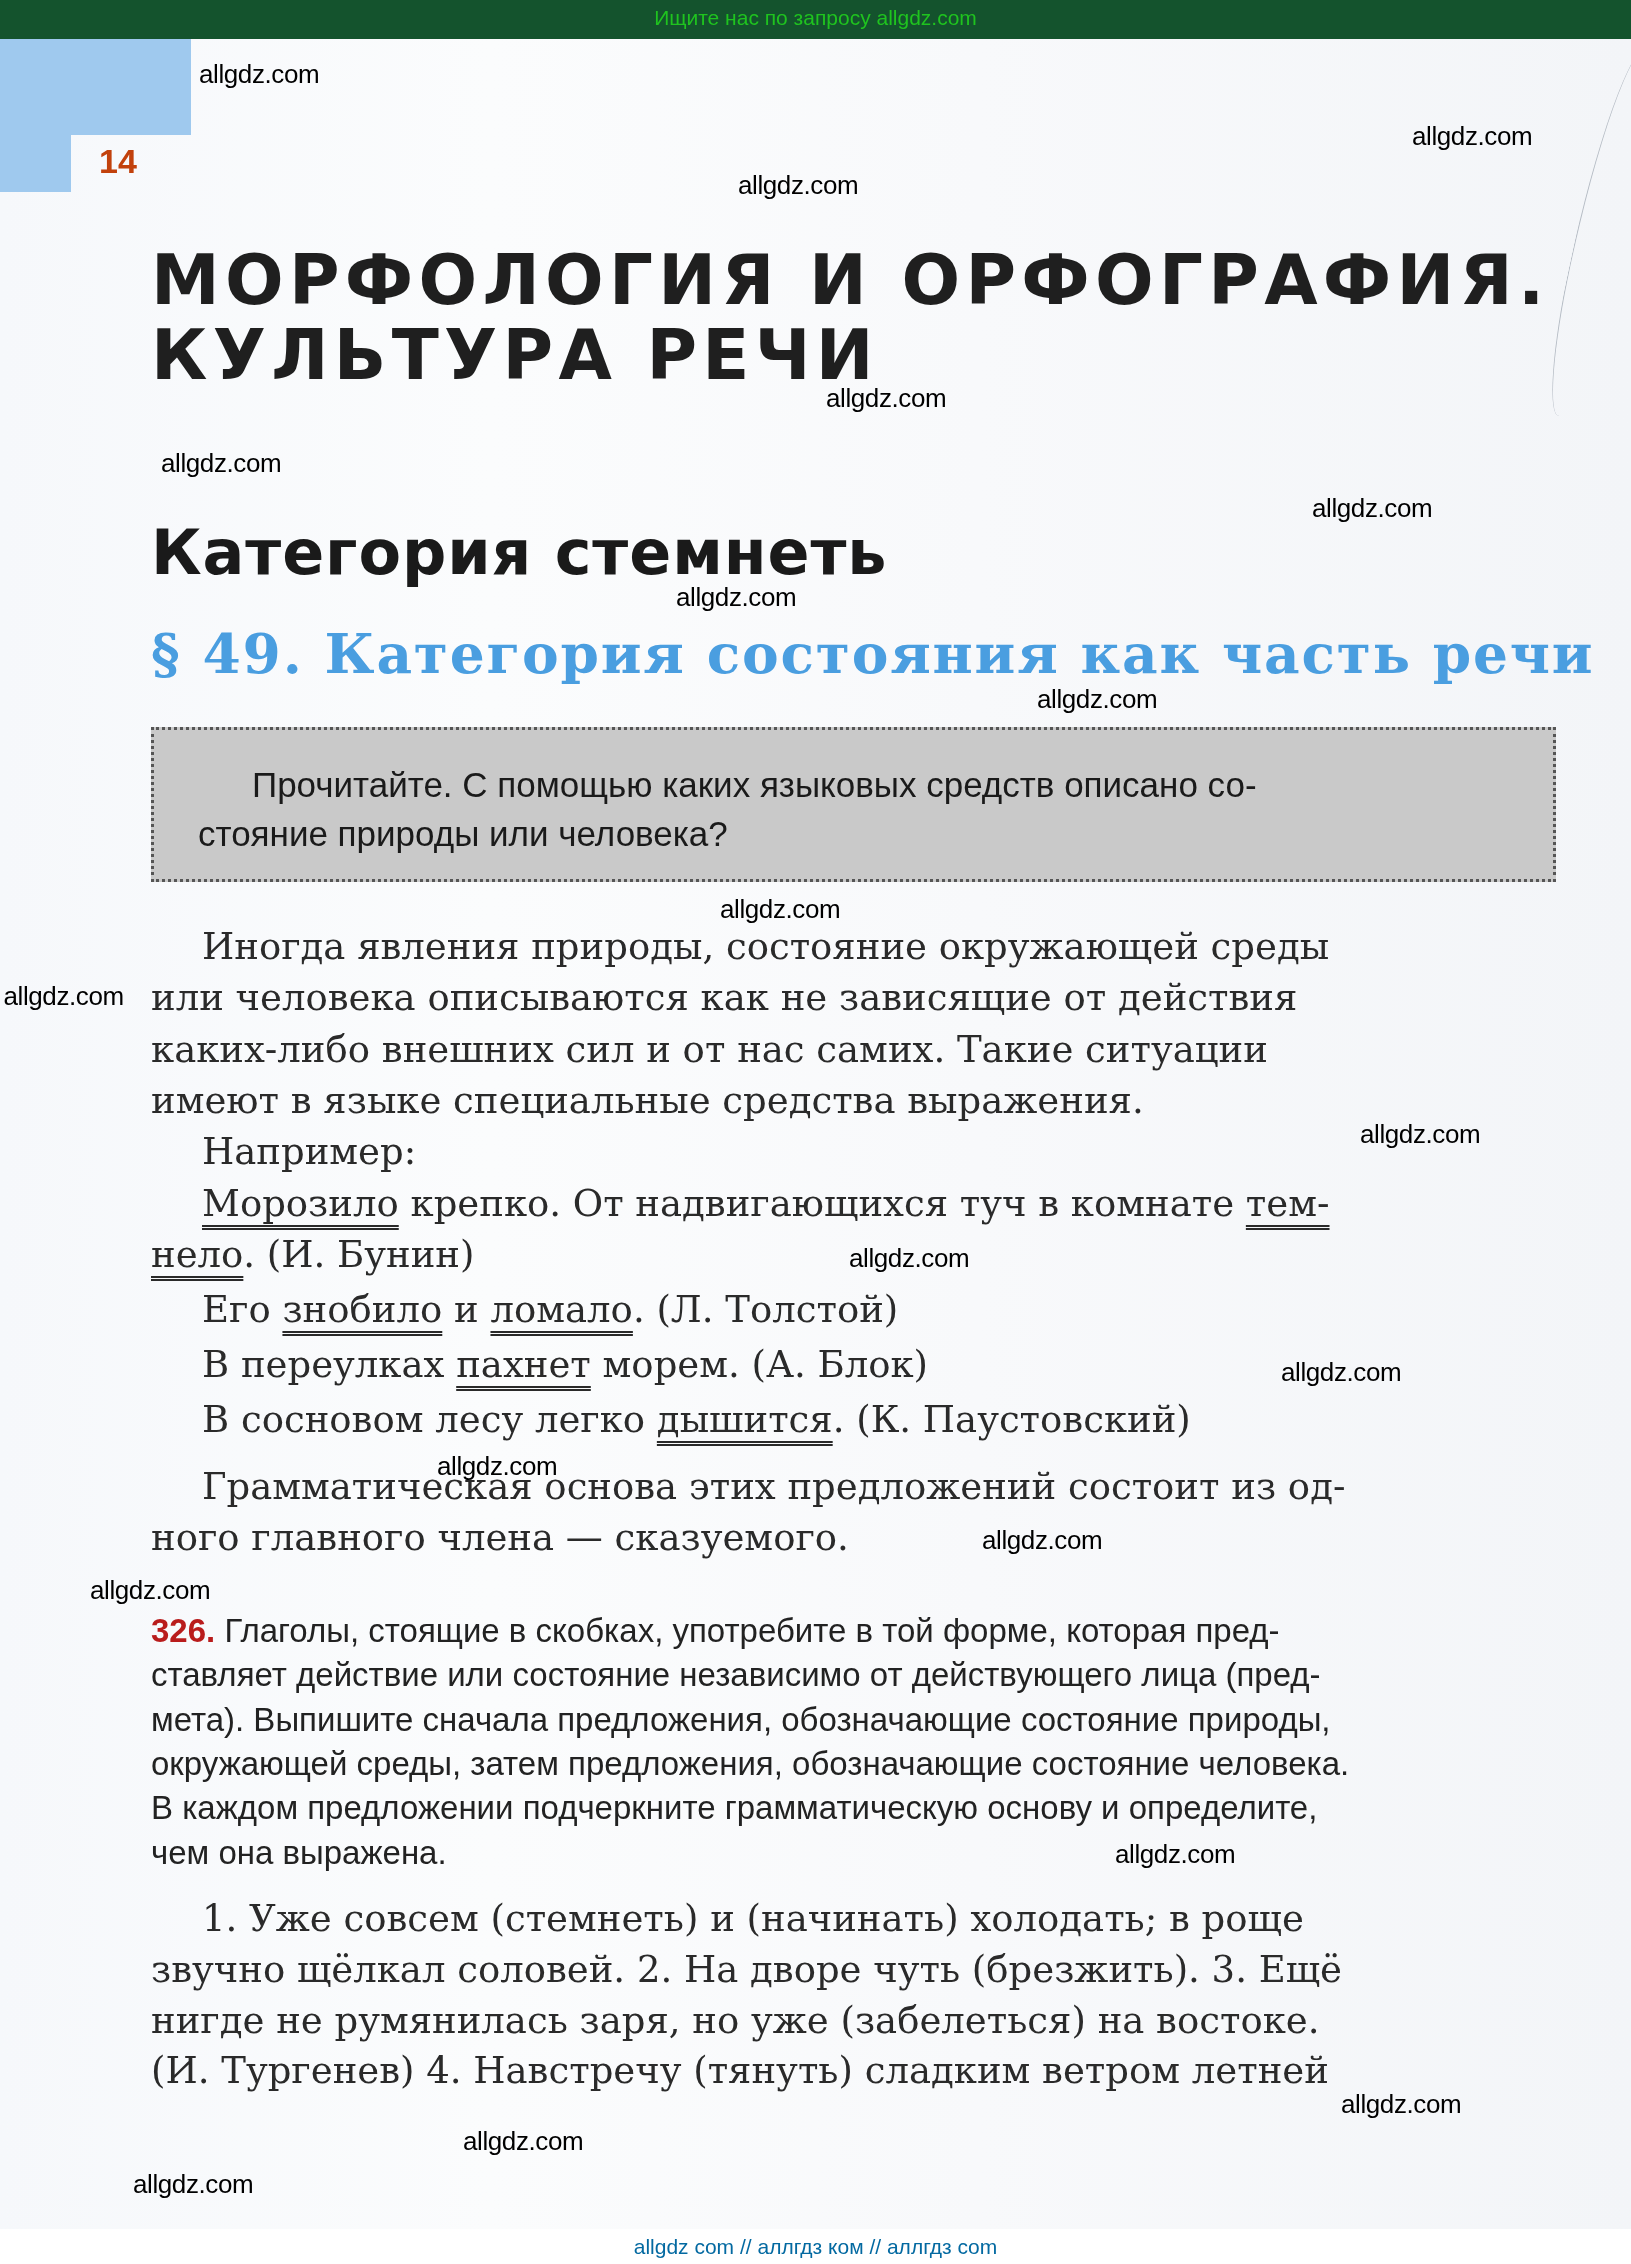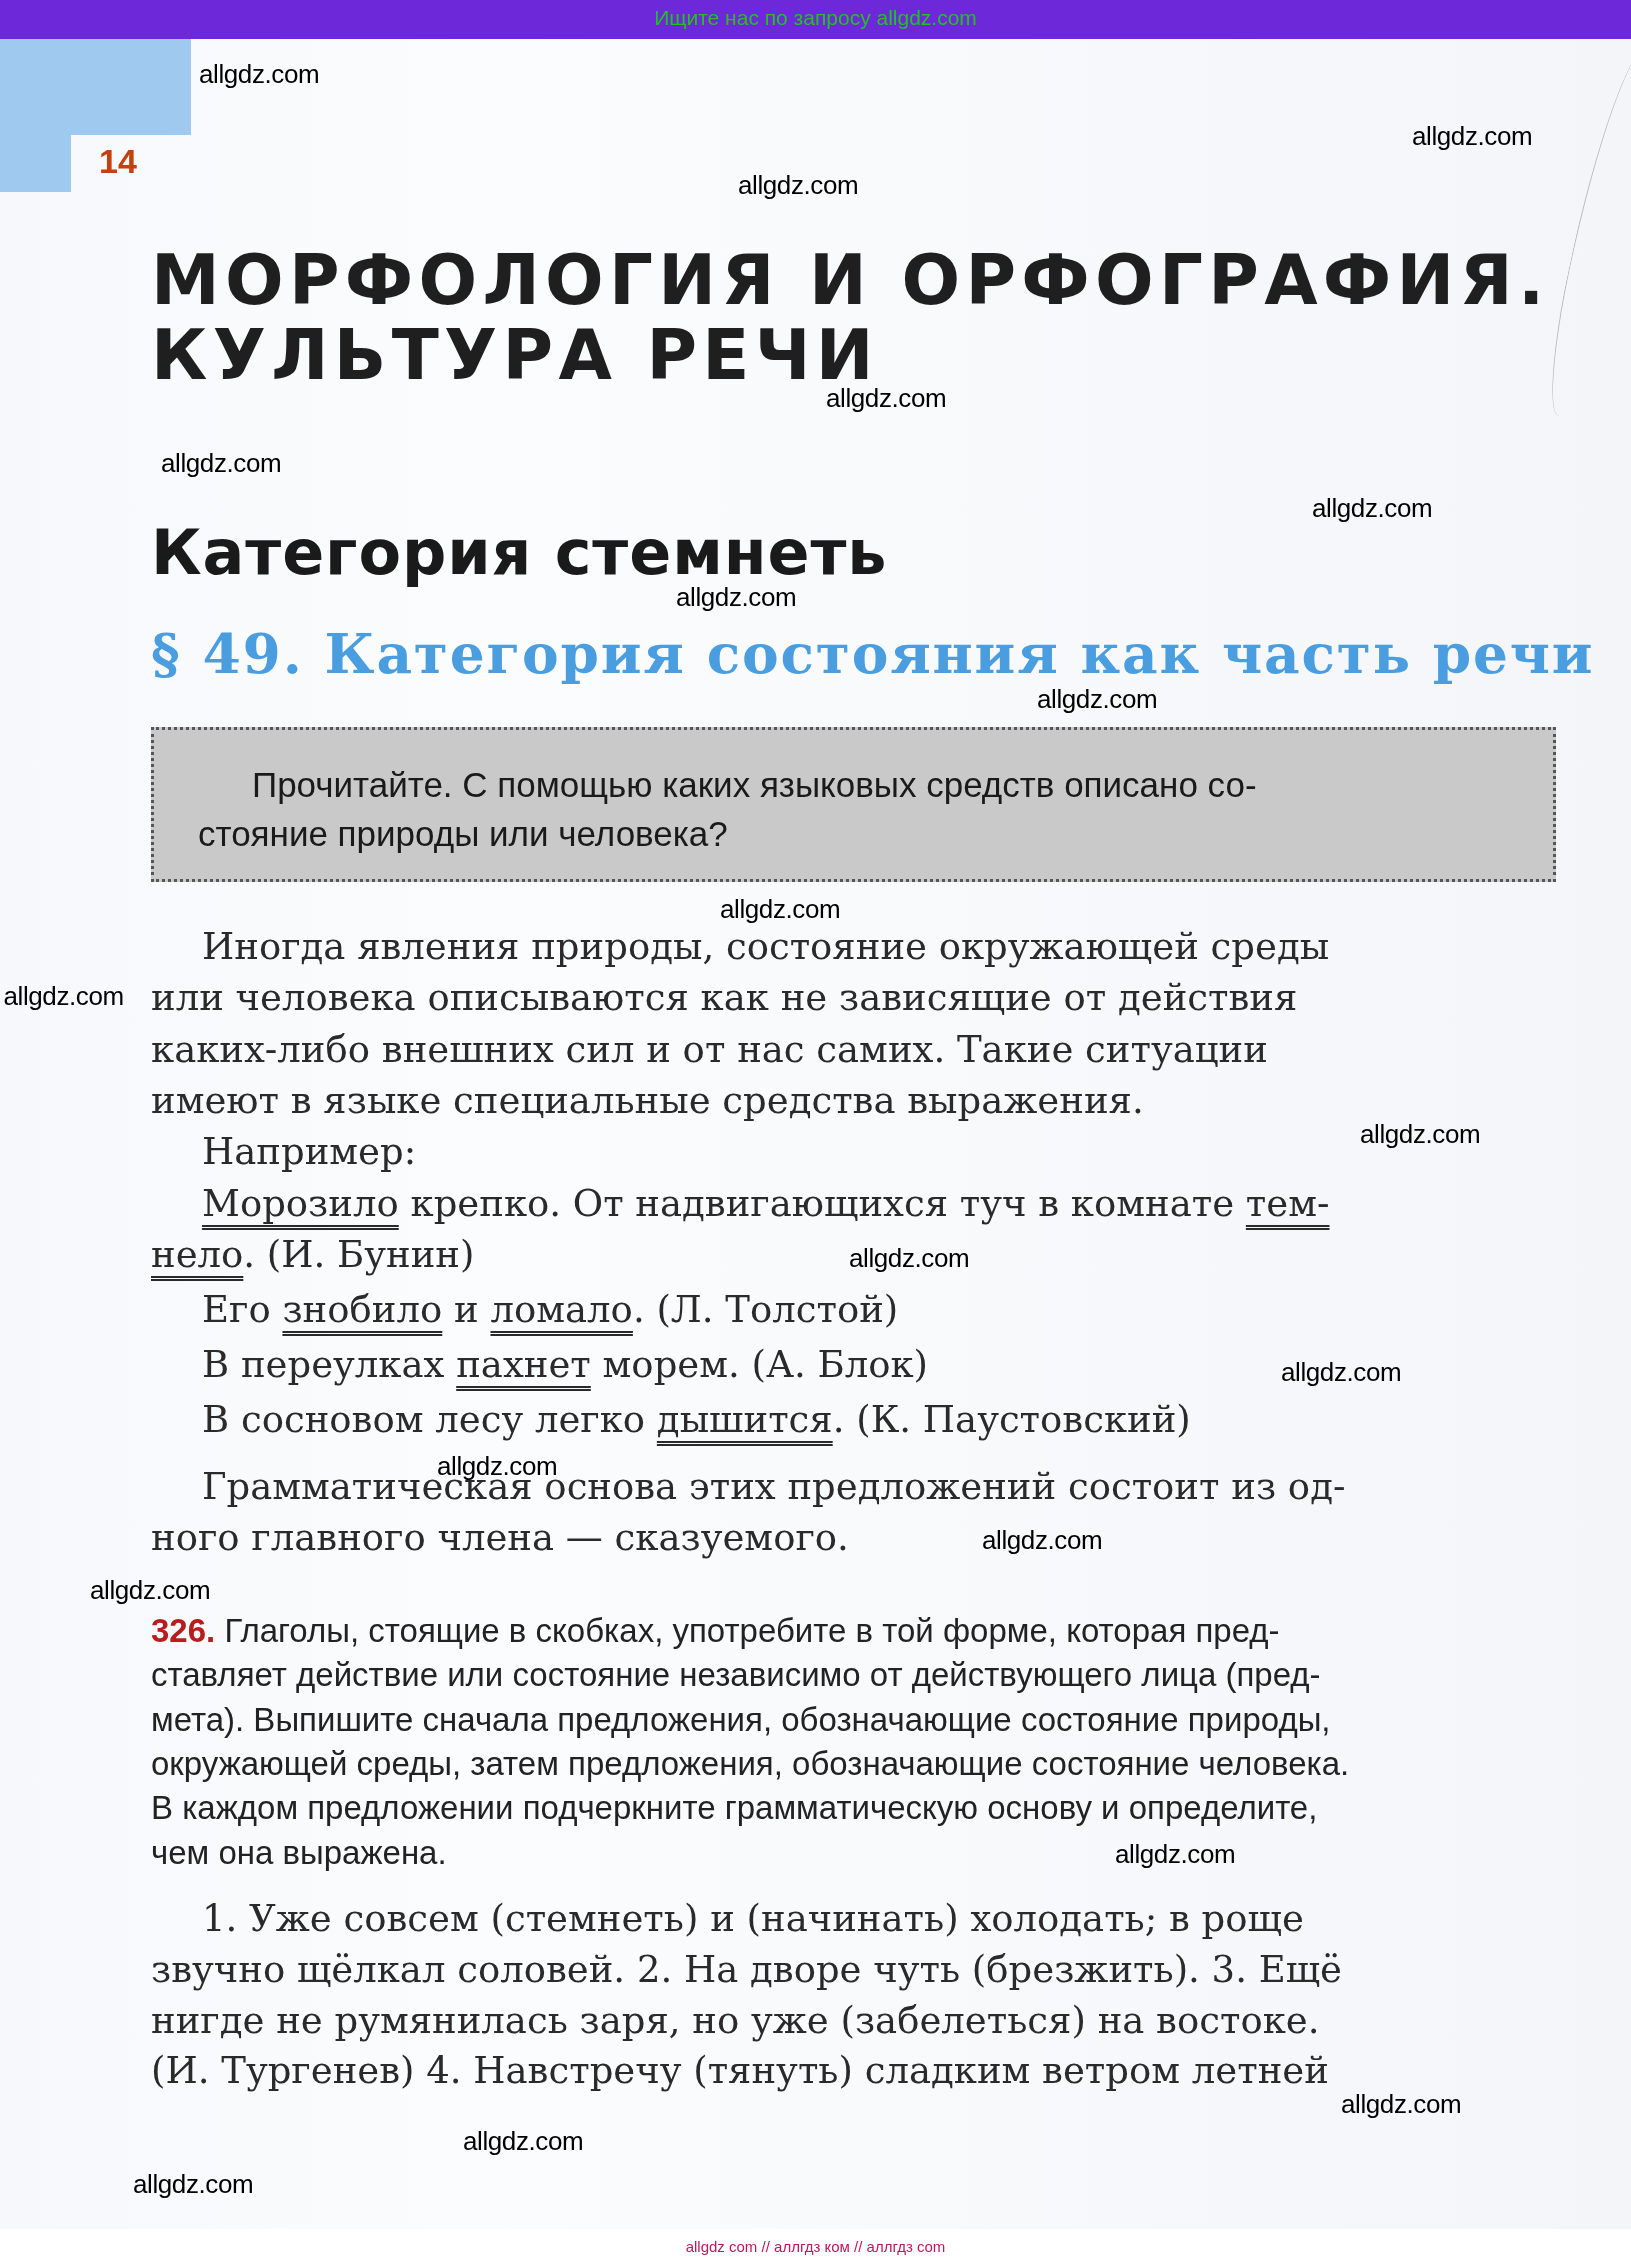--- a/index.html
+++ b/index.html
@@ -1,18 +1,18 @@
 <!DOCTYPE html>
 <html style="font-size:14px"><head>
 <meta charset="utf-8">
 <style>
   html, body { margin:0; padding:0; }
   body { width:1631px; height:2265px; position:relative; background:#ffffff; overflow:hidden;
          font-family:"Liberation Sans", sans-serif; color:#222; }
-  .top-banner { position:absolute; left:0; top:0; width:1631px; height:39px; background:#6d28d9;
+  .top-banner { position:absolute; left:0; top:0; width:1631px; height:39px; background:#14532d;
          text-align:center; font-size:21px; line-height:35px; color:#1fc31f; font-family:"Liberation Sans", sans-serif; }
   .page { position:absolute; left:0; top:39px; width:1631px; height:2190px;
           background:linear-gradient(90deg,#f6f8fb 0%,#fbfcfd 30%,#f8f9fb 60%,#f3f5f8 100%); }
   .corner { position:absolute; left:0; top:39px; width:191px; height:96px; background:#9fc9ee; }
   .corner2 { position:absolute; left:0; top:133px; width:71px; height:59px; background:#9fc9ee; }
   .page-num { position:absolute; left:99px; top:142px; font-size:34px; font-weight:bold; color:#c2410c;
               font-family:"Liberation Sans", sans-serif; }
   .curl { position:absolute; right:0; top:44px; width:53px; height:372px;
           border-left:1.8px solid #8a94a0; border-radius:60% 0 0 40%; transform:skewX(-12deg); opacity:.6; }
   .wm { position:absolute; font-size:26px; color:#000; font-family:"Liberation Sans", sans-serif; letter-spacing:-0.4px; white-space:nowrap; }
@@ -25,21 +25,21 @@
   .taskbox { position:absolute; left:151px; top:727px; width:1405px; height:155px; background:#c9c9c9;
              border:3.5px dotted #555; box-sizing:border-box; }
   .taskbox p { margin:0; position:absolute; font-size:35px; color:#1a1a1a; font-family:"Liberation Sans", sans-serif;
                white-space:nowrap; }
   .serif { position:absolute; font-family:"DejaVu Serif", serif; font-size:37px; color:#2a2a2a; white-space:nowrap; }
   .u2 { text-decoration: underline double; text-underline-offset:8.9px; text-decoration-thickness:1.8px; }
   .ex { position:absolute; left:151px; font-family:"Liberation Sans", sans-serif; font-size:33px; color:#222;
         white-space:nowrap; }
   .ex-num { color:#b91c1c; font-weight:bold; }
   .footer { position:absolute; left:0; top:2229px; width:1631px; height:35px; background:#fff; text-align:center;
-            font-size:15px; line-height:35px; color:#be185d; font-family:"Liberation Sans", sans-serif; }
+            font-size:21px; line-height:35px; color:#0369a1; font-family:"Liberation Sans", sans-serif; }
 </style>
 </head>
 <body>
 
 <div class="top-banner">Ищите нас по запросу allgdz.com</div>
 
 <div class="page"></div>
 <div class="corner"></div>
 <div class="corner2"></div>
 <div class="curl"></div>

